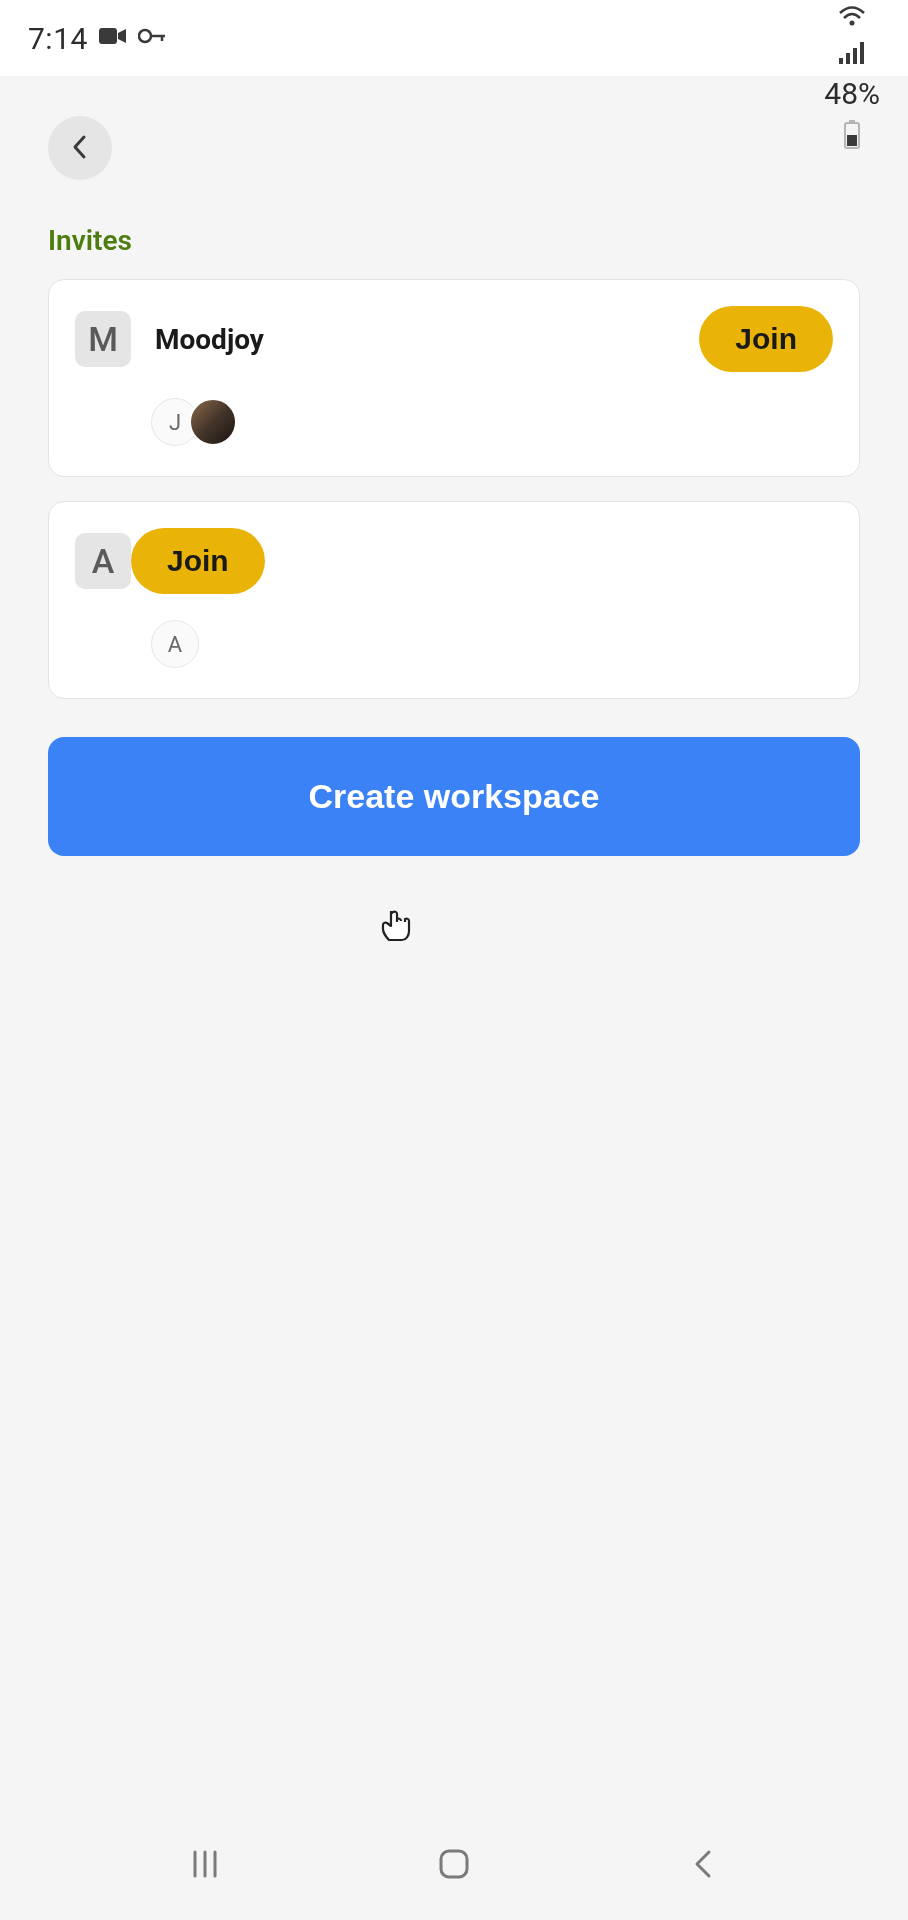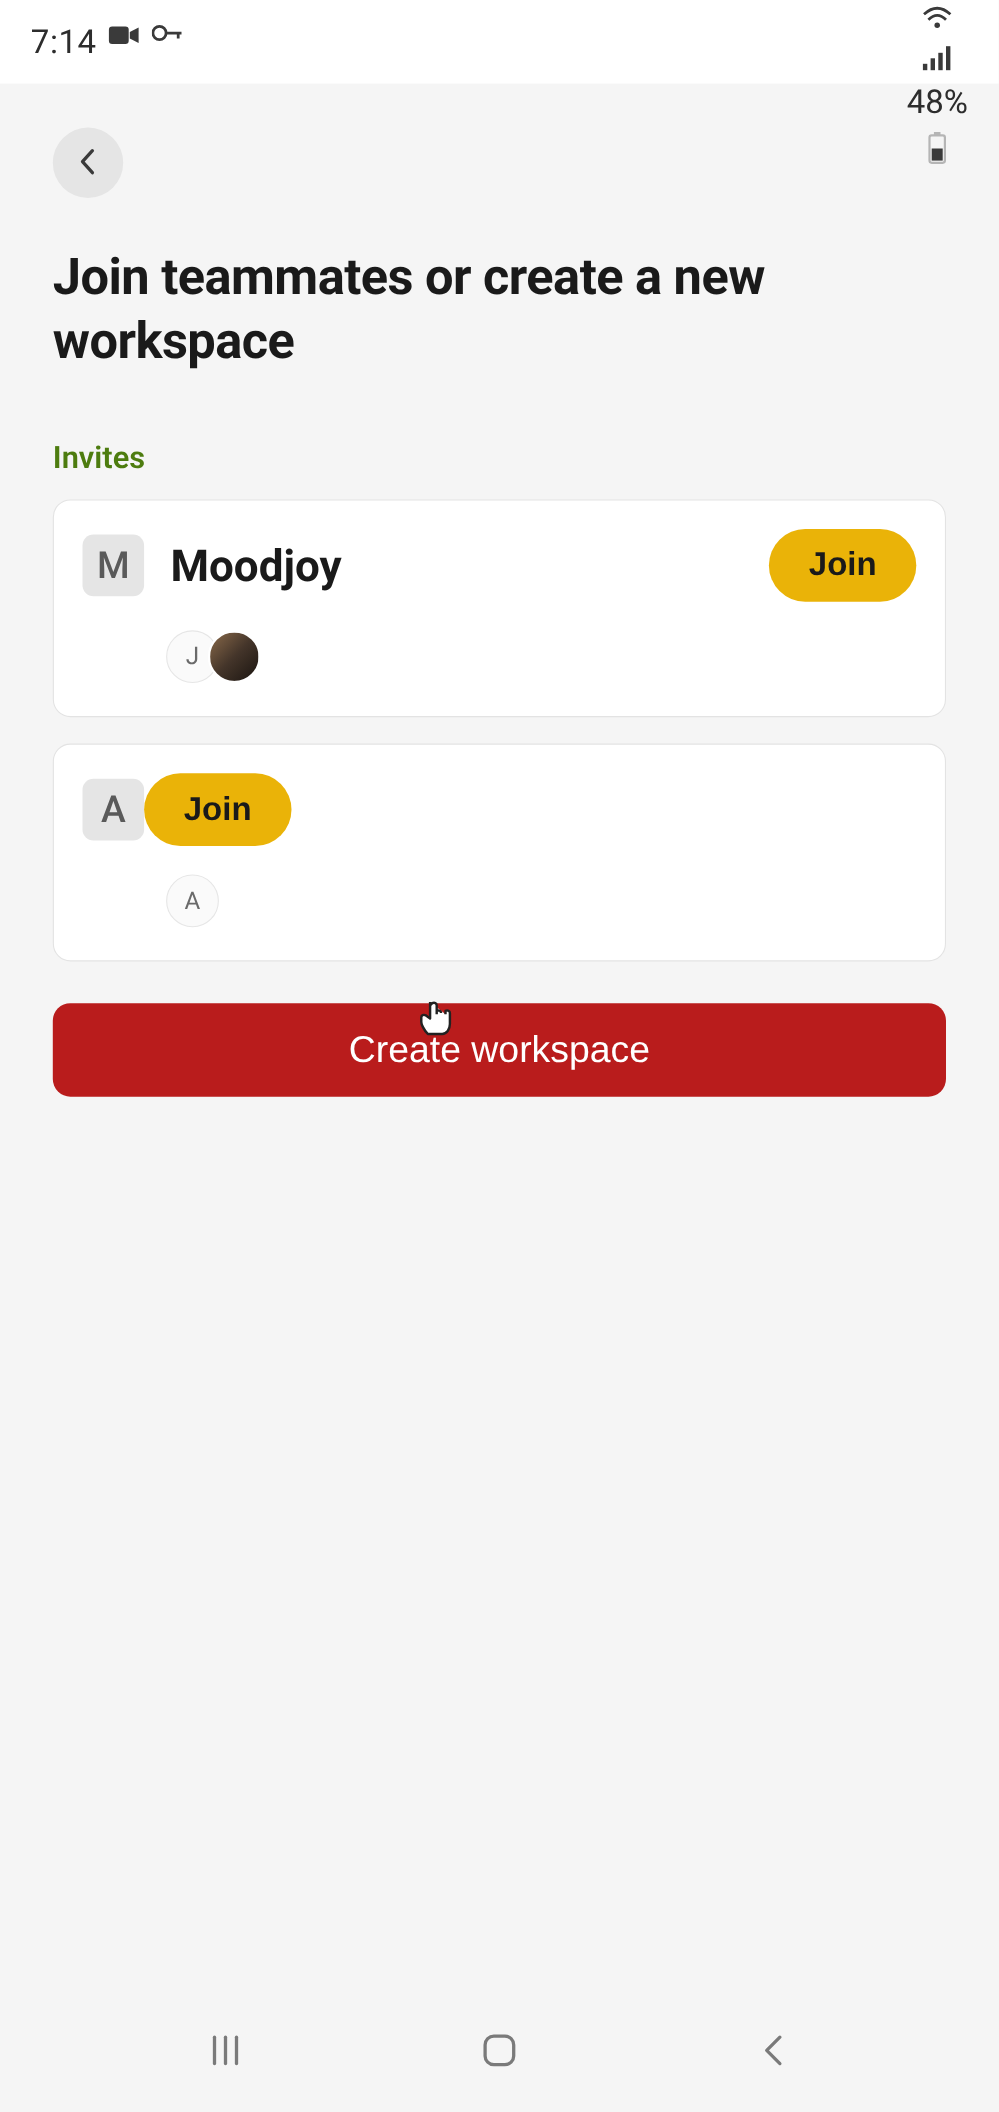--- a/index.html
+++ b/index.html
@@ -12,21 +12,21 @@
       overflow: hidden;
     }
     .status-bar {
       display: flex;
       align-items: center;
       justify-content: space-between;
       padding: 14px 28px 14px 28px;
       background: #ffffff;
       height: 76px;
     }
-    .status-left { display: flex; gap: 10px; }
+    .status-left { display: flex; align-items: center; gap: 10px; }
     .status-right { display: flex; align-items: center; gap: 8px; flex-direction: column; }
     .status-time { font-size: 30px; font-weight: 400; color: #2d2d2d; letter-spacing: 0.5px; }
     .status-icon { display: inline-block; color: #3a3a3a; }
     .status-pct { font-size: 30px; font-weight: 400; color: #2d2d2d; }
 
     .content {
       padding: 40px 48px 0 48px;
     }
     .back-btn {
       width: 64px; height: 64px;
@@ -65,21 +65,21 @@
     .ws-avatar {
       width: 56px; height: 56px;
       border-radius: 10px;
       background: #e5e5e5;
       display: flex; align-items: center; justify-content: center;
       font-size: 34px; font-weight: 500; color: #5a5a5a;
       flex-shrink: 0;
     }
     .ws-info { margin-left: 24px; flex: 1; }
     .ws-name {
-      font-size: 40px;
+      font-size: 28px;
       font-weight: 700;
       color: #1a1a1a;
     }
     .ws-members {
       font-size: 28px;
       font-weight: 400;
       color: #8a8a8a;
       margin-top: 4px;
     }
     .join-btn {
@@ -106,26 +106,26 @@
       font-size: 22px; font-weight: 400; color: #6a6a6a;
       margin-right: -10px;
       position: relative;
     }
     .member-avatar.photo {
       background: linear-gradient(135deg, #8a6a4a 0%, #44352a 50%, #1a1410 100%);
       border: 2px solid #ffffff;
     }
     .create-btn {
       width: 100%;
-      background: #b91c1c;
+      background: #3b82f6;
       border: none;
       border-radius: 16px;
-      padding: 23px 0;
+      padding: 40px 0;
       font-size: 34px;
-      font-weight: 400;
+      font-weight: 700;
       color: #ffffff;
       cursor: pointer;
       margin-top: 14px;
     }
     .cursor-hand {
       position: absolute;
       top: 906px;
       left: 378px;
       pointer-events: none;
     }
@@ -206,21 +206,20 @@
 
 <div class="content">
   <button class="back-btn">
     <span>
       <svg width="20" height="28" viewBox="0 0 20 28">
           <path d="M14 4 L5 14 L14 24" fill="none" stroke="#3a3a3a" stroke-width="3" stroke-linecap="round" stroke-linejoin="round"></path>
         </svg>
     </span>
   </button>
 
-  <h1 class="page-title">Join teammates or create a new workspace</h1>
 
   <div class="section-label">Invites</div>
 
   
   <div class="invite-card">
     <div class="card-top">
       <div class="ws-avatar">M</div>
       <div class="ws-info">
         <div class="ws-name">Moodjoy</div>
       </div>

